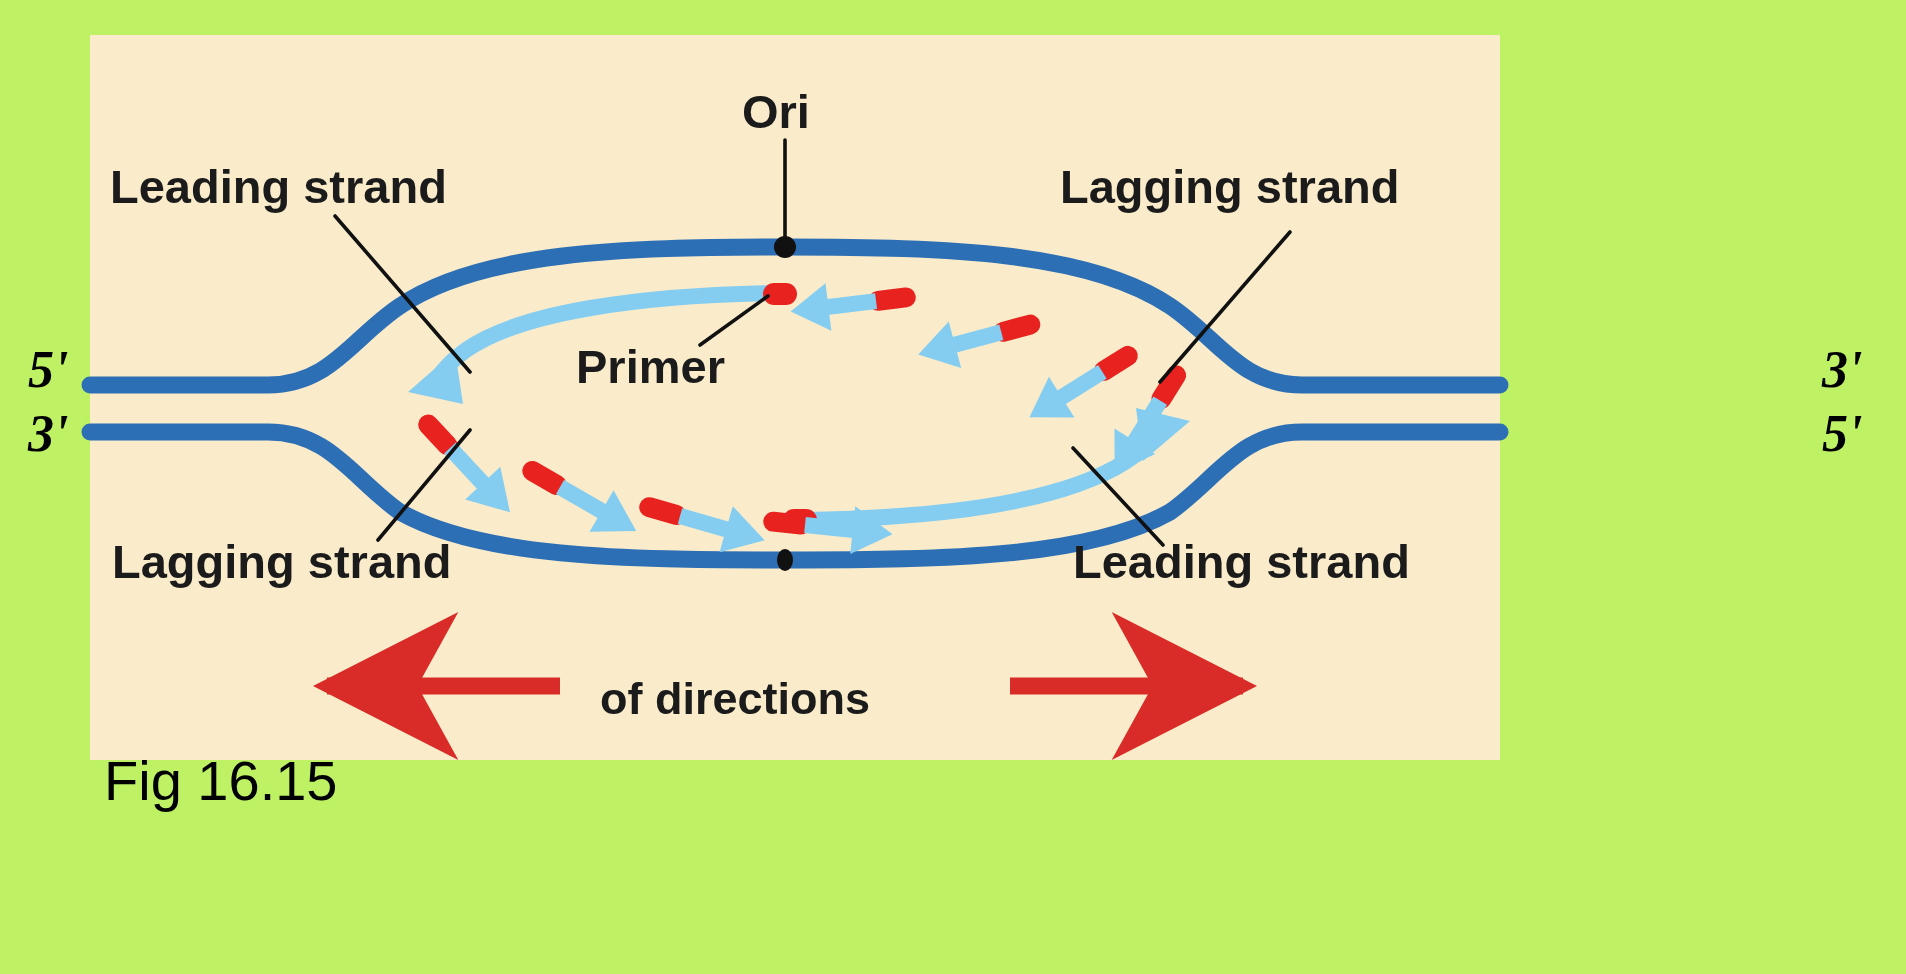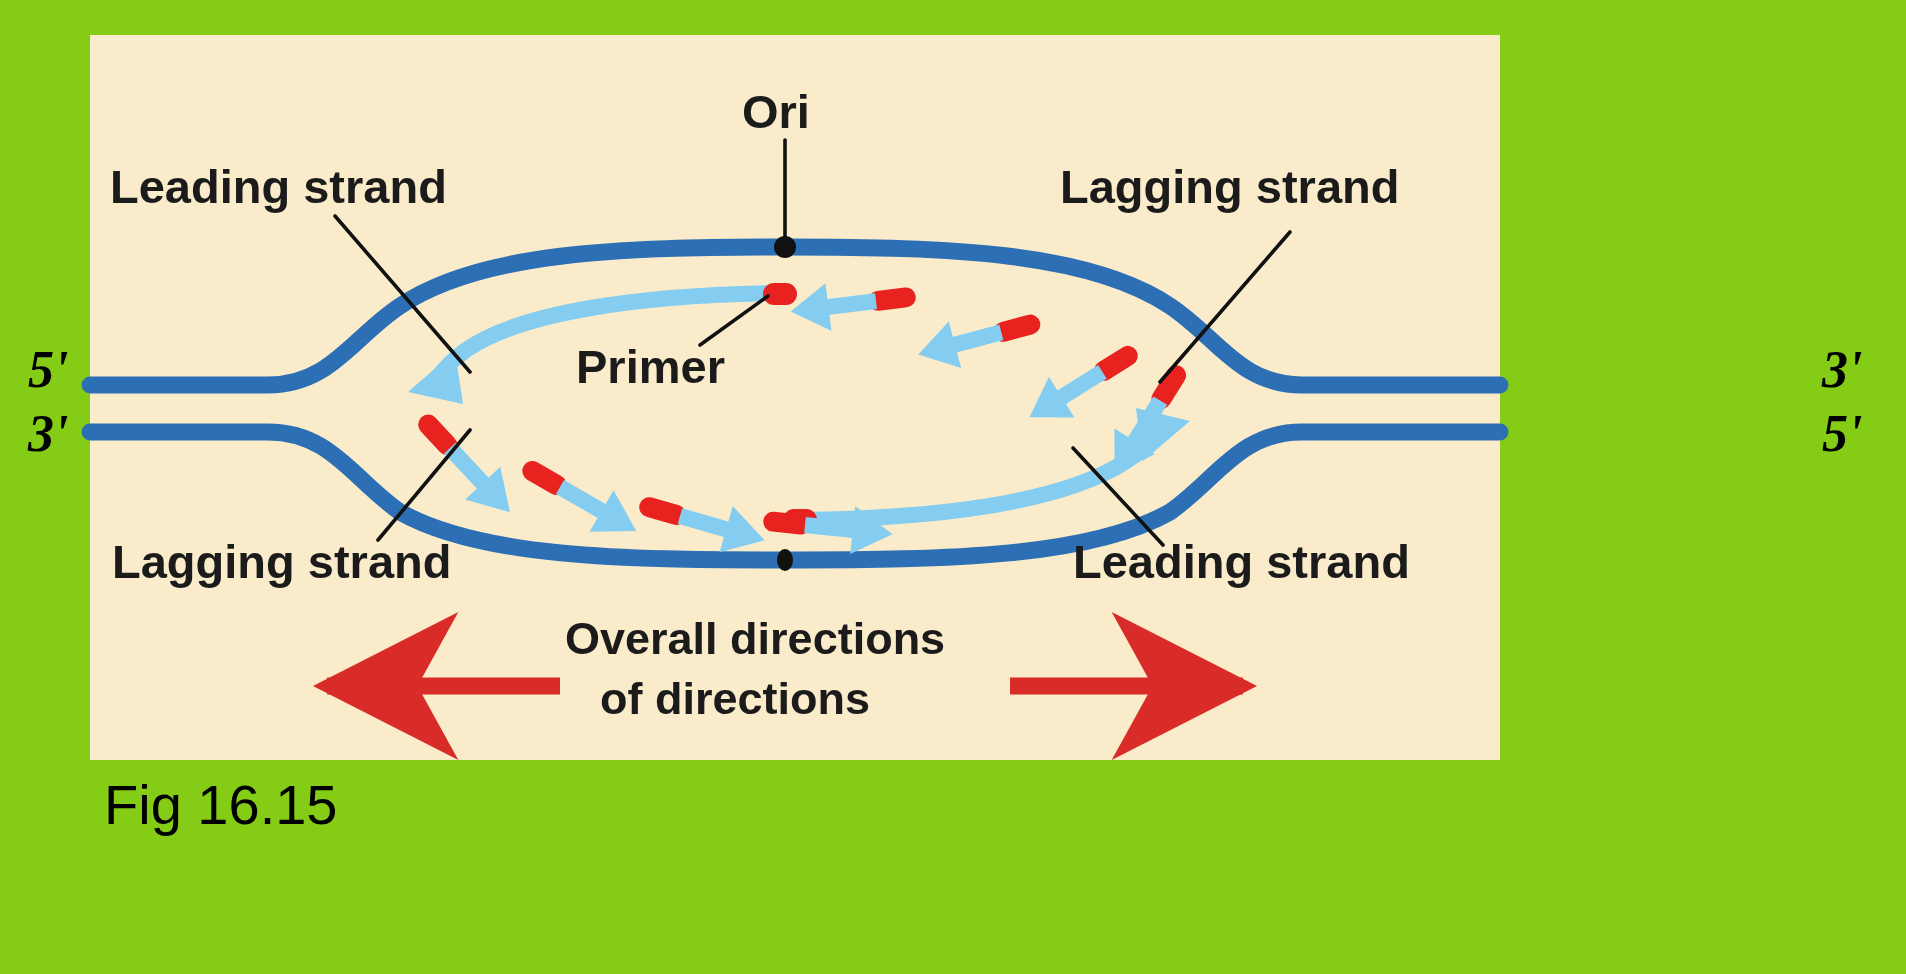--- a/index.html
+++ b/index.html
@@ -1,19 +1,19 @@
 <!DOCTYPE html>
 <html><head>
 <meta charset="utf-8">
 <title>DNA Replication Bubble Diagram</title>
 <style>
   html,body{margin:0;padding:0;background:#ffffff;}
   body{width:1906px;height:974px;position:relative;overflow:hidden;
        font-family:"Liberation Sans","DejaVu Sans",sans-serif;}
-  #stage{position:absolute;left:0;top:0;width:1906px;height:974px;background:#84cc16;}
+  #stage{position:absolute;left:0;top:0;width:1906px;height:974px;background:#bef264;}
   #panel{position:absolute;left:90px;top:35px;width:1410px;height:725px;background:#faeccb;}
   svg.layer{position:absolute;left:0;top:0;width:1906px;height:974px;overflow:visible;}
   .lbl{position:absolute;color:#1b1b1b;font-weight:bold;white-space:nowrap;
        font-family:"Liberation Sans","DejaVu Sans",sans-serif;line-height:1.04;}
   .prime{position:absolute;color:#000;font-weight:bold;font-style:italic;
          font-family:"Liberation Serif","DejaVu Serif",serif;white-space:nowrap;}
   .caption{position:absolute;color:#000;font-weight:normal;white-space:nowrap;
            font-family:"Liberation Sans","DejaVu Sans",sans-serif;}
 </style>
 </head>
@@ -151,24 +151,23 @@
   <div class="lbl" style="left:110px;top:163px;font-size:47px;">Leading strand</div>
 
   <div class="lbl" style="left:1060px;top:163px;font-size:47px;">Lagging strand</div>
 
   <div class="lbl" style="left:576px;top:343px;font-size:47px;">Primer</div>
 
   <div class="lbl" style="left:112px;top:538px;font-size:47px;">Lagging strand</div>
 
   <div class="lbl" style="left:1073px;top:538px;font-size:47px;">Leading strand</div>
 
-  <div class="lbl" style="left:565px;top:616px;font-size:45px;">Overall directions</div>
 
   <div class="lbl" style="left:600px;top:676px;font-size:45px;">of directions</div>
 
   <div class="prime" style="left:28px;top:340px;font-size:52px;">5'</div>
   <div class="prime" style="left:28px;top:404px;font-size:52px;">3'</div>
   <div class="prime" style="left:1822px;top:340px;font-size:52px;">3'</div>
   <div class="prime" style="left:1822px;top:404px;font-size:52px;">5'</div>
 
-  <div class="caption" style="left:104px;top:748px;font-size:56px;margin-top:24px;">Fig 16.15</div>
+  <div class="caption" style="left:104px;top:748px;font-size:56px;">Fig 16.15</div>
 
 </div>
 
 </body></html>

